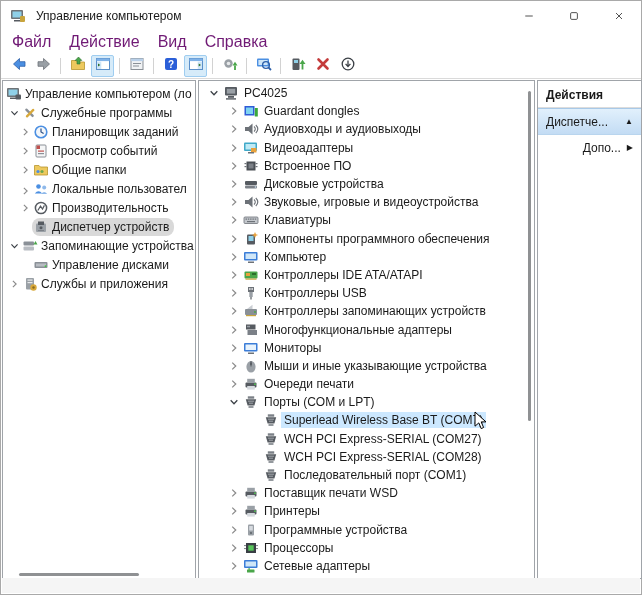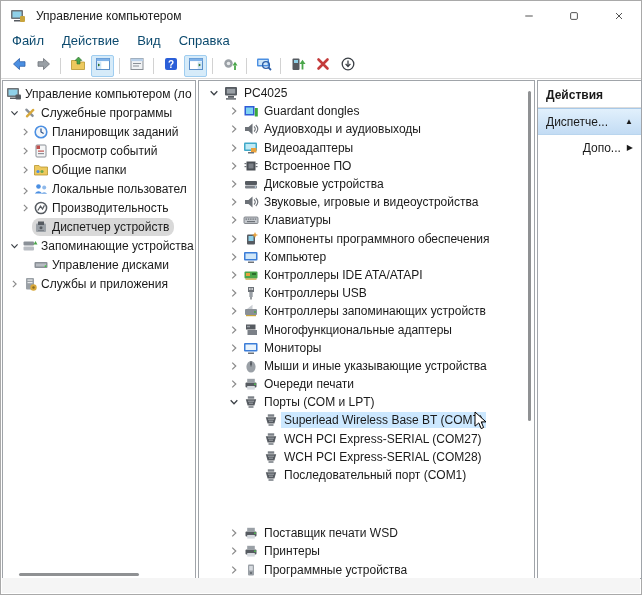--- a/index.html
+++ b/index.html
@@ -12,21 +12,21 @@
 
   
   .titlebar{height:30px;display:flex;align-items:center;}
   .title-icon{width:18px;height:16px;margin-left:9px;flex:none;}
   .title-text{margin-left:8px;font-size:12px;color:#1a1a1a;}
   .win-btns{margin-left:auto;display:flex;height:100%;}
   .win-btn{width:45px;height:100%;display:flex;align-items:center;justify-content:center;}
   .win-btn svg{display:block;}
 
   
-  .menubar{height:22px;display:flex;align-items:flex-start;padding-left:2px;font-size:13px;color:#0c4a6e;}
+  .menubar{height:22px;display:flex;align-items:flex-start;padding-left:2px;font-size:16px;color:#701a75;}
   .menu-item{padding:2px 9px;}
 
   
   .toolbar{height:25px;display:flex;align-items:center;padding-left:5px;border-bottom:1px solid #dadada;}
   .tb-btn{width:23px;height:22px;display:flex;align-items:center;justify-content:center;
           border:1px solid transparent;border-radius:2px;margin:0 1px;box-sizing:border-box;}
   .tb-btn.active{background:#d6ebf9;border-color:#9fcdf0;}
   .tb-sep{width:1px;height:16px;background:#d2d2d2;margin:0 4px;flex:none;}
 
   
@@ -735,21 +735,21 @@
               <circle cx="6" cy="7.2" r="0.6" fill="#d6dadf"></circle>
               <circle cx="8" cy="7.2" r="0.6" fill="#d6dadf"></circle>
               <circle cx="10" cy="7.2" r="0.6" fill="#d6dadf"></circle>
               <circle cx="7" cy="9.2" r="0.6" fill="#d6dadf"></circle>
               <circle cx="9" cy="9.2" r="0.6" fill="#d6dadf"></circle>
               <rect x="5.5" y="12.2" width="5" height="1.6" fill="#7b8087"></rect>
             </svg>
           </span>
           <span class="tlabel">Последовательный порт (COM1)</span>
         </div>
-        <div class="trow device-row" style="padding-left: 26px; margin-top: 40px;">
+        <div class="trow device-row" style="padding-left: 26px;">
           <span class="chev" style="width: 18px;">
             <svg width="14" height="14" viewBox="0 0 16 16">
               <path d="M6 4.2 L10 8 L6 11.8" fill="none" stroke="#8a8a8a" stroke-width="1.4"></path>
             </svg>
           </span>
           <span class="ticon" style="margin-right: 2px;">
             <svg width="16" height="16" viewBox="0 0 16 16">
               <rect x="2.5" y="6.5" width="11" height="5" rx="1" fill="#565b61"></rect>
               <rect x="4.2" y="2.8" width="7.6" height="4" fill="#9aa0a6"></rect>
               <rect x="4.2" y="10" width="7.6" height="3.6" fill="#d6dadf"></rect>

